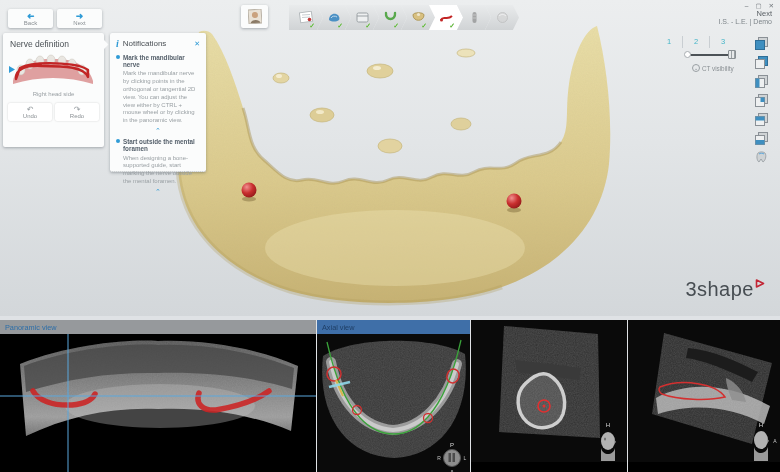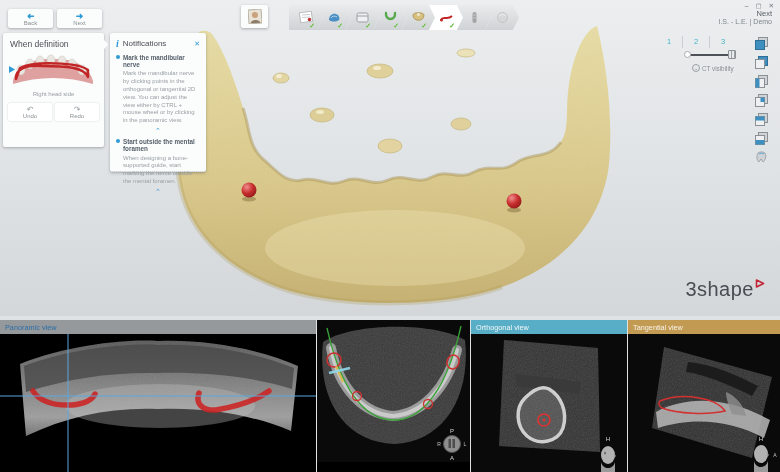--- a/index.html
+++ b/index.html
@@ -168,21 +168,21 @@
       <span class="arr flip">➜</span>
       <span class="lbl">Back</span>
     </div>
     <div class="card navbtn" style="left:57px;top:9px;">
       <span class="arr">➜</span>
       <span class="lbl">Next</span>
     </div>
 
     <div class="card nervepanel">
       <div class="notch"></div>
-      <h1>When definition</h1>
+      <h1>Nerve definition</h1>
       <svg width="89" height="33" viewBox="0 0 89 33">
         <path d="M5,28 C8,12 26,5 45,6 C64,5 81,12 85,28 L85,31 C60,23 30,23 5,31 Z" fill="#dfa0a0"></path>
         <g fill="#e9e6e1" stroke="#c9c2ba" stroke-width=".5">
           <ellipse cx="13" cy="17" rx="4" ry="5"></ellipse>
             <ellipse cx="22" cy="11" rx="4" ry="5"></ellipse>
           <ellipse cx="32" cy="8" rx="4" ry="5"></ellipse>
             <ellipse cx="43" cy="7" rx="4" ry="5"></ellipse>
           <ellipse cx="54" cy="8" rx="4" ry="5"></ellipse>
             <ellipse cx="64" cy="11" rx="4" ry="5"></ellipse>
           <ellipse cx="74" cy="17" rx="4" ry="5"></ellipse>
@@ -404,20 +404,23 @@
           <ellipse cx="160" cy="72" rx="95" ry="22" fill="#c4c4c4" opacity=".35"></ellipse>
           <path d="M33,57 C38,66 52,72 72,71 C84,70 92,66 95,60" fill="none" stroke="#cc2323" stroke-width="5.5" stroke-linecap="round" opacity=".88"></path>
           <path d="M199,59 C195,70 203,77 216,76 C240,72 258,65 269,57" fill="none" stroke="#cc2323" stroke-width="5.5" stroke-linecap="round" opacity=".88"></path>
           <line x1="68" y1="0" x2="68" y2="142" stroke="#5aa7dc" stroke-width="1"></line>
           <line x1="0" y1="62" x2="316" y2="62" stroke="#5aa7dc" stroke-width="1"></line>
         </svg>
       </div>
     </div>
 
     <div class="vp vp-axial">
+      <div class="vphead">
+        <span>Axial view</span>
+      </div>
       <div class="vpbody">
         <svg width="154" height="142" viewBox="0 0 154 142">
           <defs>
               <filter id="axN">
                 <feTurbulence type="fractalNoise" baseFrequency="0.9" numOctaves="2"></feTurbulence>
             <feColorMatrix type="matrix" values="0 0 0 0 .55 0 0 0 0 .55 0 0 0 0 .55 0 0 0 .2 0"></feColorMatrix>
             <feComposite operator="in" in2="SourceGraphic"></feComposite>
               </filter>
             </defs>
           <rect width="154" height="142" fill="#0a0a0a"></rect>
@@ -439,23 +442,20 @@
             <text x="135" y="113" font-size="6" fill="#d8d8d8" text-anchor="middle"><tspan>P</tspan></text>
             <text x="135" y="140" font-size="6" fill="#d8d8d8" text-anchor="middle"><tspan>A</tspan></text>
             <text x="122" y="126" font-size="5" fill="#c4c4c4" text-anchor="middle"><tspan>R</tspan></text>
             <text x="148" y="126" font-size="5" fill="#c4c4c4" text-anchor="middle"><tspan>L</tspan></text>
           </g>
         </svg>
       </div>
     </div>
 
     <div class="vp vp-ortho">
-      <div class="vphead">
-        <span>Orthogonal view</span>
-      </div>
       <div class="vpbody">
         <svg width="157" height="142" viewBox="0 0 157 142">
           <defs>
               <filter id="orN">
                 <feTurbulence type="fractalNoise" baseFrequency="0.9" numOctaves="2"></feTurbulence>
             <feColorMatrix type="matrix" values="0 0 0 0 .55 0 0 0 0 .55 0 0 0 0 .55 0 0 0 .22 0"></feColorMatrix>
             <feComposite operator="in" in2="SourceGraphic"></feComposite>
               </filter>
             </defs>
           <rect width="157" height="142" fill="#0a0a0a"></rect>
@@ -471,23 +471,20 @@
             <path d="M130,128 C132,136 142,136 144,128 L144,141 L130,141 Z" fill="#9a9a9a"></path>
             <ellipse cx="134" cy="119" rx="1" ry="1.5" fill="#6e6e6e"></ellipse>
             <path d="M143,119 L145,122 L143,124" fill="#9a9a9a"></path>
             <text x="137" y="107" font-size="6" fill="#d8d8d8" text-anchor="middle"><tspan>H</tspan></text>
           </g>
         </svg>
       </div>
     </div>
 
     <div class="vp vp-tang">
-      <div class="vphead">
-        <span>Tangential view</span>
-      </div>
       <div class="vpbody">
         <svg width="153" height="142" viewBox="0 0 153 142">
           <defs>
               <filter id="tgN">
                 <feTurbulence type="fractalNoise" baseFrequency="0.9" numOctaves="2"></feTurbulence>
             <feColorMatrix type="matrix" values="0 0 0 0 .55 0 0 0 0 .55 0 0 0 0 .55 0 0 0 .22 0"></feColorMatrix>
             <feComposite operator="in" in2="SourceGraphic"></feComposite>
               </filter>
             </defs>
           <rect width="153" height="142" fill="#0a0a0a"></rect>

